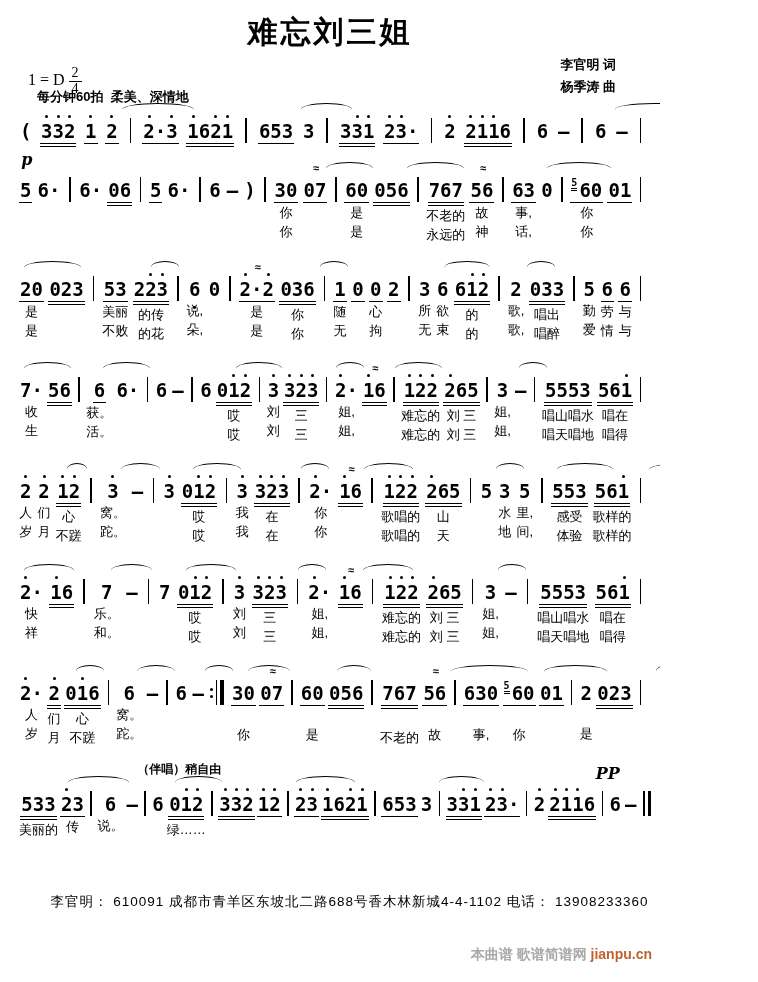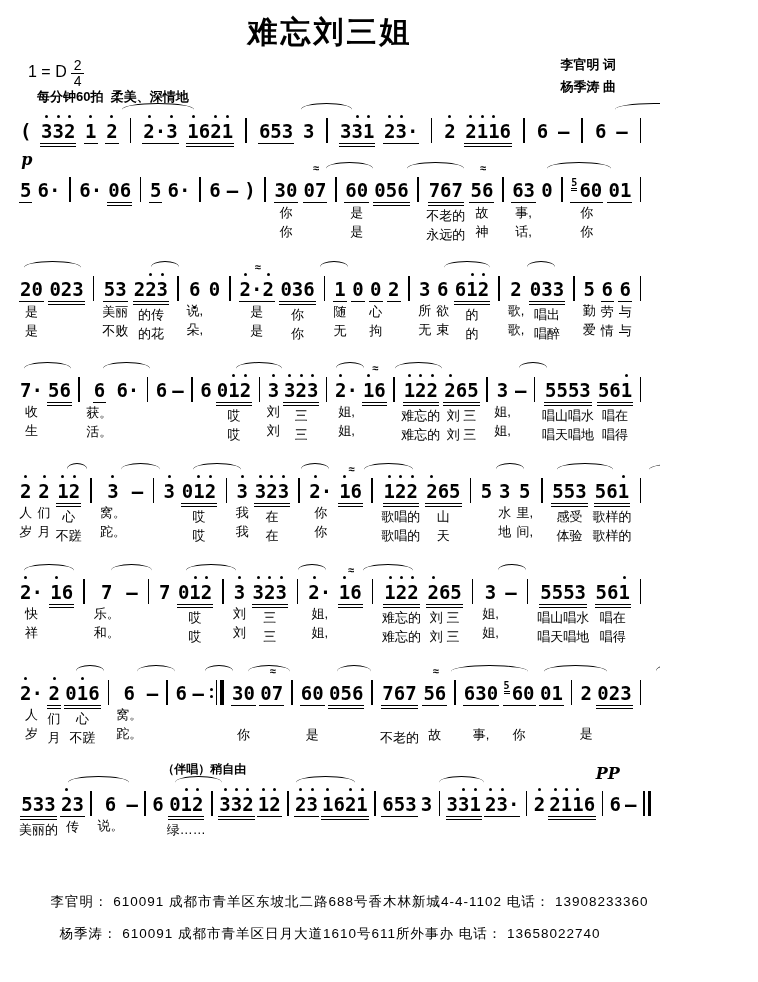--- a/index.html
+++ b/index.html
@@ -1,20 +1,20 @@
 <!DOCTYPE html>
 <html><head>
 <meta charset="utf-8">
 <style>
   html,body{margin:0;padding:0;background:#fff;}
   .page{position:relative;width:660px;height:982px;background:#fff;color:#000;
         font-family:"Liberation Sans",sans-serif;overflow:hidden;}
   .title{padding-top:12px;text-align:center;font-size:30px;font-weight:bold;letter-spacing:3px;}
   .subtitle{position:absolute;left:0;right:0;top:52px;text-align:center;font-size:14px;font-weight:bold;}
-  .keyblock{position:absolute;left:28px;top:58px;font-size:16px;font-family:Liberation Sans, sans-serif;}
+  .keyblock{position:absolute;left:28px;top:66px;font-size:16px;font-family:Liberation Serif, serif;}
   .frac{display:inline-block;vertical-align:middle;text-align:center;line-height:1.05;font-size:14px;margin-left:4px;}
   .frac .num{display:block;border-bottom:1.5px solid #000;padding:0 3px;}
   .frac .den{display:block;padding:0 3px;}
   .tempo{position:absolute;left:28px;top:88px;font-size:13px;font-weight:bold;margin-left:9px;}
   .credits{position:absolute;right:44px;top:54px;font-size:13px;font-weight:bold;line-height:1.7;text-align:left;margin-left:32px;}
   .score{position:absolute;left:18px;right:14px;top:103px;}
   .system{position:relative;display:flex;justify-content:space-between;align-items:flex-start;}
   .tok{display:flex;flex-direction:column;align-items:center;margin:0 1px;}
   .above{height:14px;width:100%;position:relative;}
   .orn{position:absolute;left:50%;transform:translateX(-50%);top:0;font-size:11px;font-weight:bold;letter-spacing:-2px;}
@@ -1655,21 +1655,21 @@
         <div class="slur" style="left: 57.6px; width: 28.8px; top: 0px;"></div>
         <div class="slur" style="left: 119.2px; width: 38.2px; top: 0px;"></div>
         <div class="slur" style="left: 186.6px; width: 28.8px; top: 0px;"></div>
         <div class="slur" style="left: 229.8px; width: 42.2px; top: 0px;"></div>
         <div class="slur" style="left: 318.8px; width: 34.2px; top: 0px;"></div>
         <div class="slur" style="left: 432.8px; width: 77.4px; top: 0px;"></div>
         <div class="slur" style="left: 526.2px; width: 63.2px; top: 0px;"></div>
         <div class="slur" style="left: 637.8px; width: 24.6px; top: 0px;"></div>
       </div>
       <div class="system" style="margin-bottom: 0px;">
-        <div class="syslabel" style="left: 19%; margin-left: 25px;">（伴唱）稍自由</div>
+        <div class="syslabel" style="left: 19%;">（伴唱）稍自由</div>
         <div class="syslabel dyn" style="left: 92%;">PP</div>
         <div class="tok">
           <div class="above"></div>
           <div class="note u2">
             <span class="ch">5</span>
             <span class="ch">3</span>
             <span class="ch">3</span>
           </div>
           <div class="lyr">美丽的</div>
         </div>
@@ -1877,14 +1877,16 @@
         </div>
         <div class="slur" style="left: 50px; width: 60.8px; top: 0px;"></div>
         <div class="slur" style="left: 156.6px; width: 47.6px; top: 0px;"></div>
         <div class="slur" style="left: 278px; width: 59px; top: 0px;"></div>
         <div class="slur" style="left: 421.2px; width: 45.2px; top: 0px;"></div>
         <div class="slur" style="left: 674.6px; width: 26.8px; top: 0px;"></div>
       </div>
     </div>
 
   <div class="contact c1">李官明： 610091 成都市青羊区东坡北二路688号香木林新城4-4-1102  电话： 13908233360</div>
-  <div class="contact c2">杨季涛： 610091 成都市青羊区日月大道1610号611所外事办  电话： 13658022740</div>
+  <div class="watermark">
+    <span>本曲谱 歌谱简谱网 </span><span class="brand">jianpu.cn</span>
+  </div>
 </div>
 
 </body></html>

